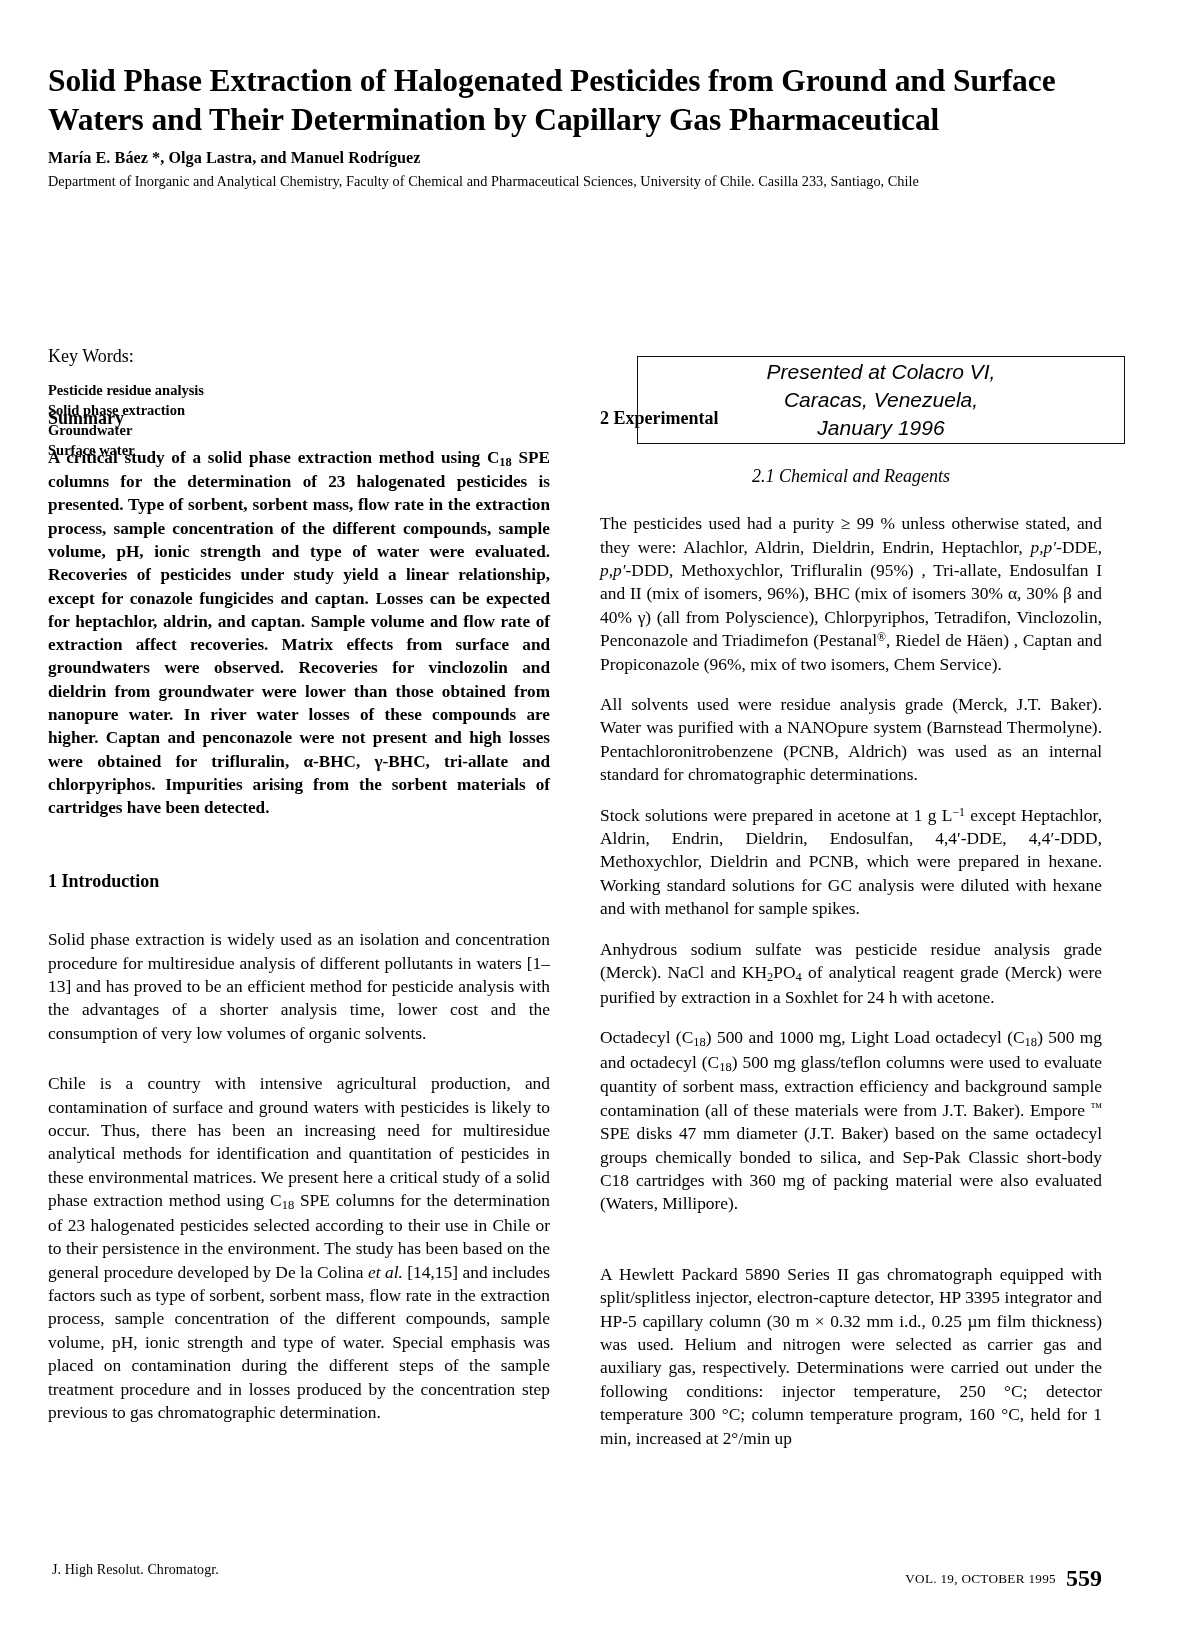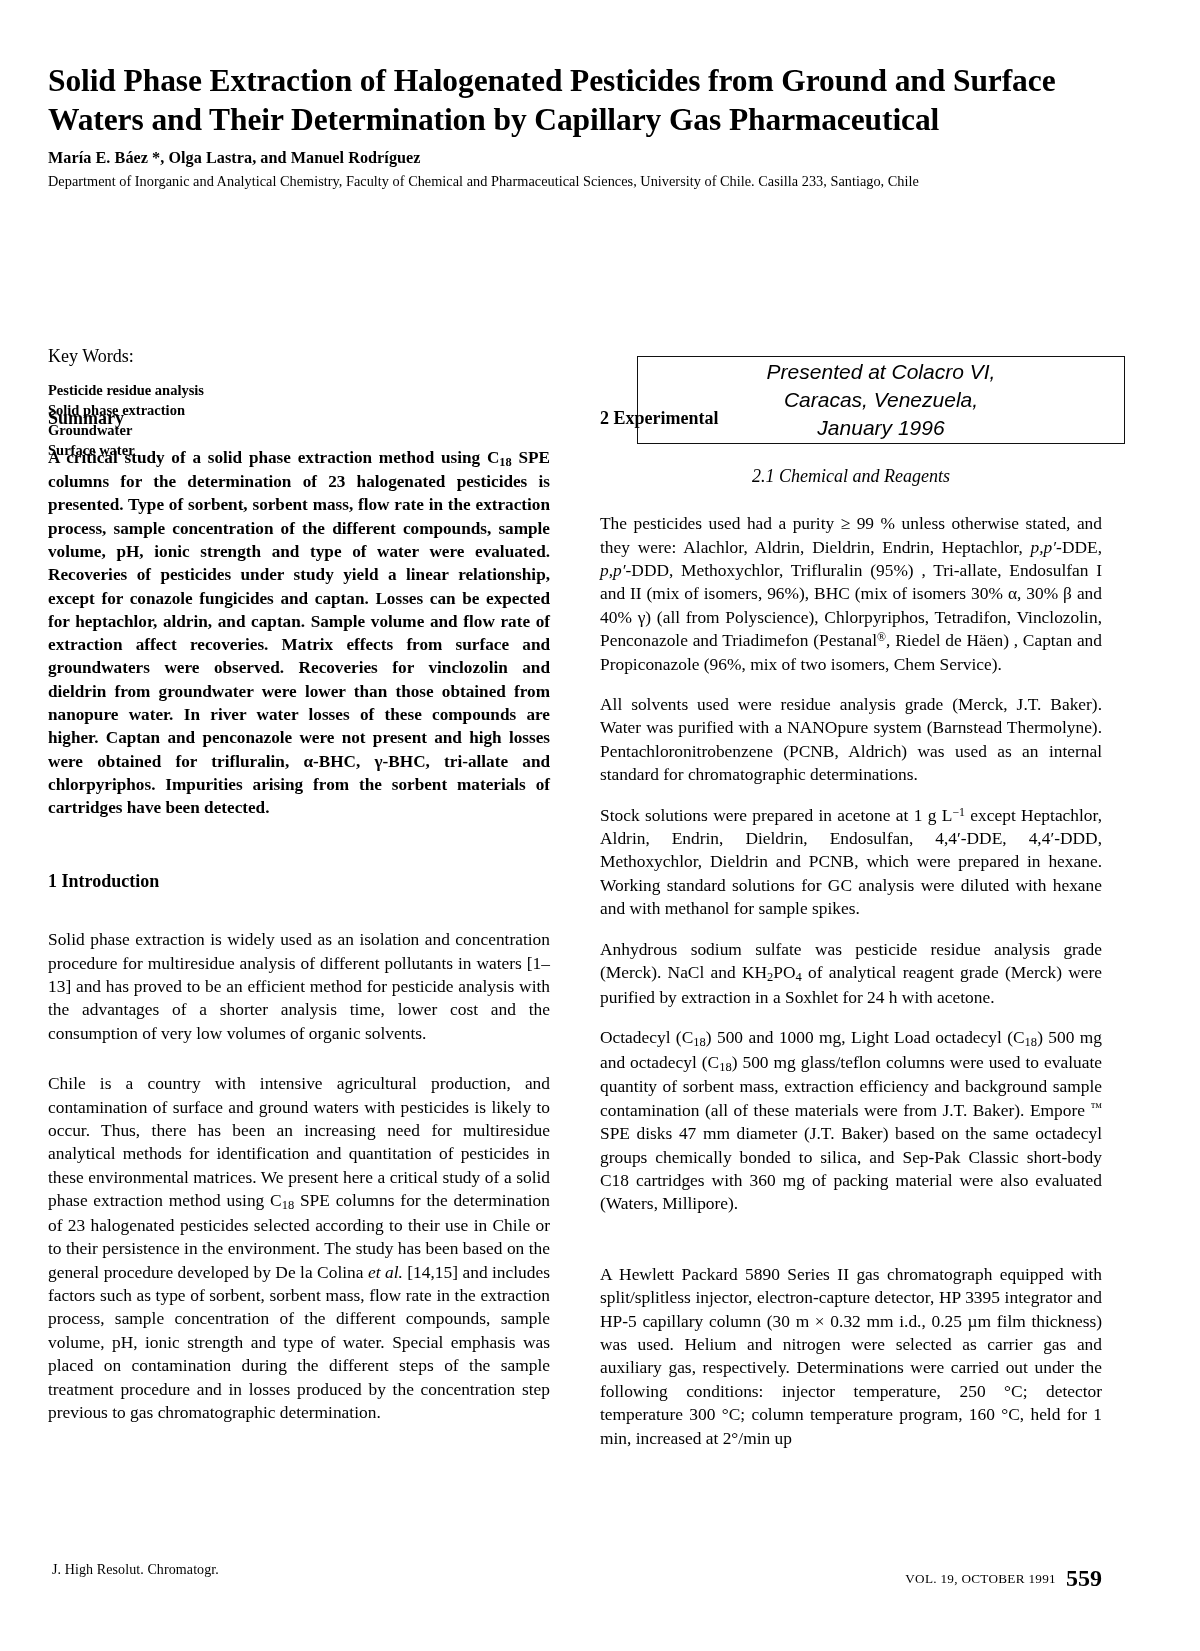--- a/index.html
+++ b/index.html
@@ -261,18 +261,18 @@
 
       <p class="para">A Hewlett Packard 5890 Series II gas chromatograph equipped with split/splitless injector, electron-capture detector, HP 3395 integrator and HP-5 capillary column (30 m × 0.32 mm i.d., 0.25 µm film thickness) was used. Helium and nitrogen were selected as carrier gas and auxiliary gas, respectively. Determinations were carried out under the following conditions: injector temperature, 250 °C; detector temperature 300 °C; column temperature program, 160 °C, held for 1 min, increased at 2°/min up</p>
 
     </div>
 
   </div>
 
   <div id="footer">
     <div class="footer-left">J. High Resolut. Chromatogr.</div>
     <div class="footer-right">
-      <span class="footer-vol">VOL. 19, OCTOBER 1991</span>
+      <span class="footer-vol">VOL. 19, OCTOBER 1995</span>
       <span class="footer-page">559</span>
     </div>
   </div>
 
 </div>
 
 </body></html>

